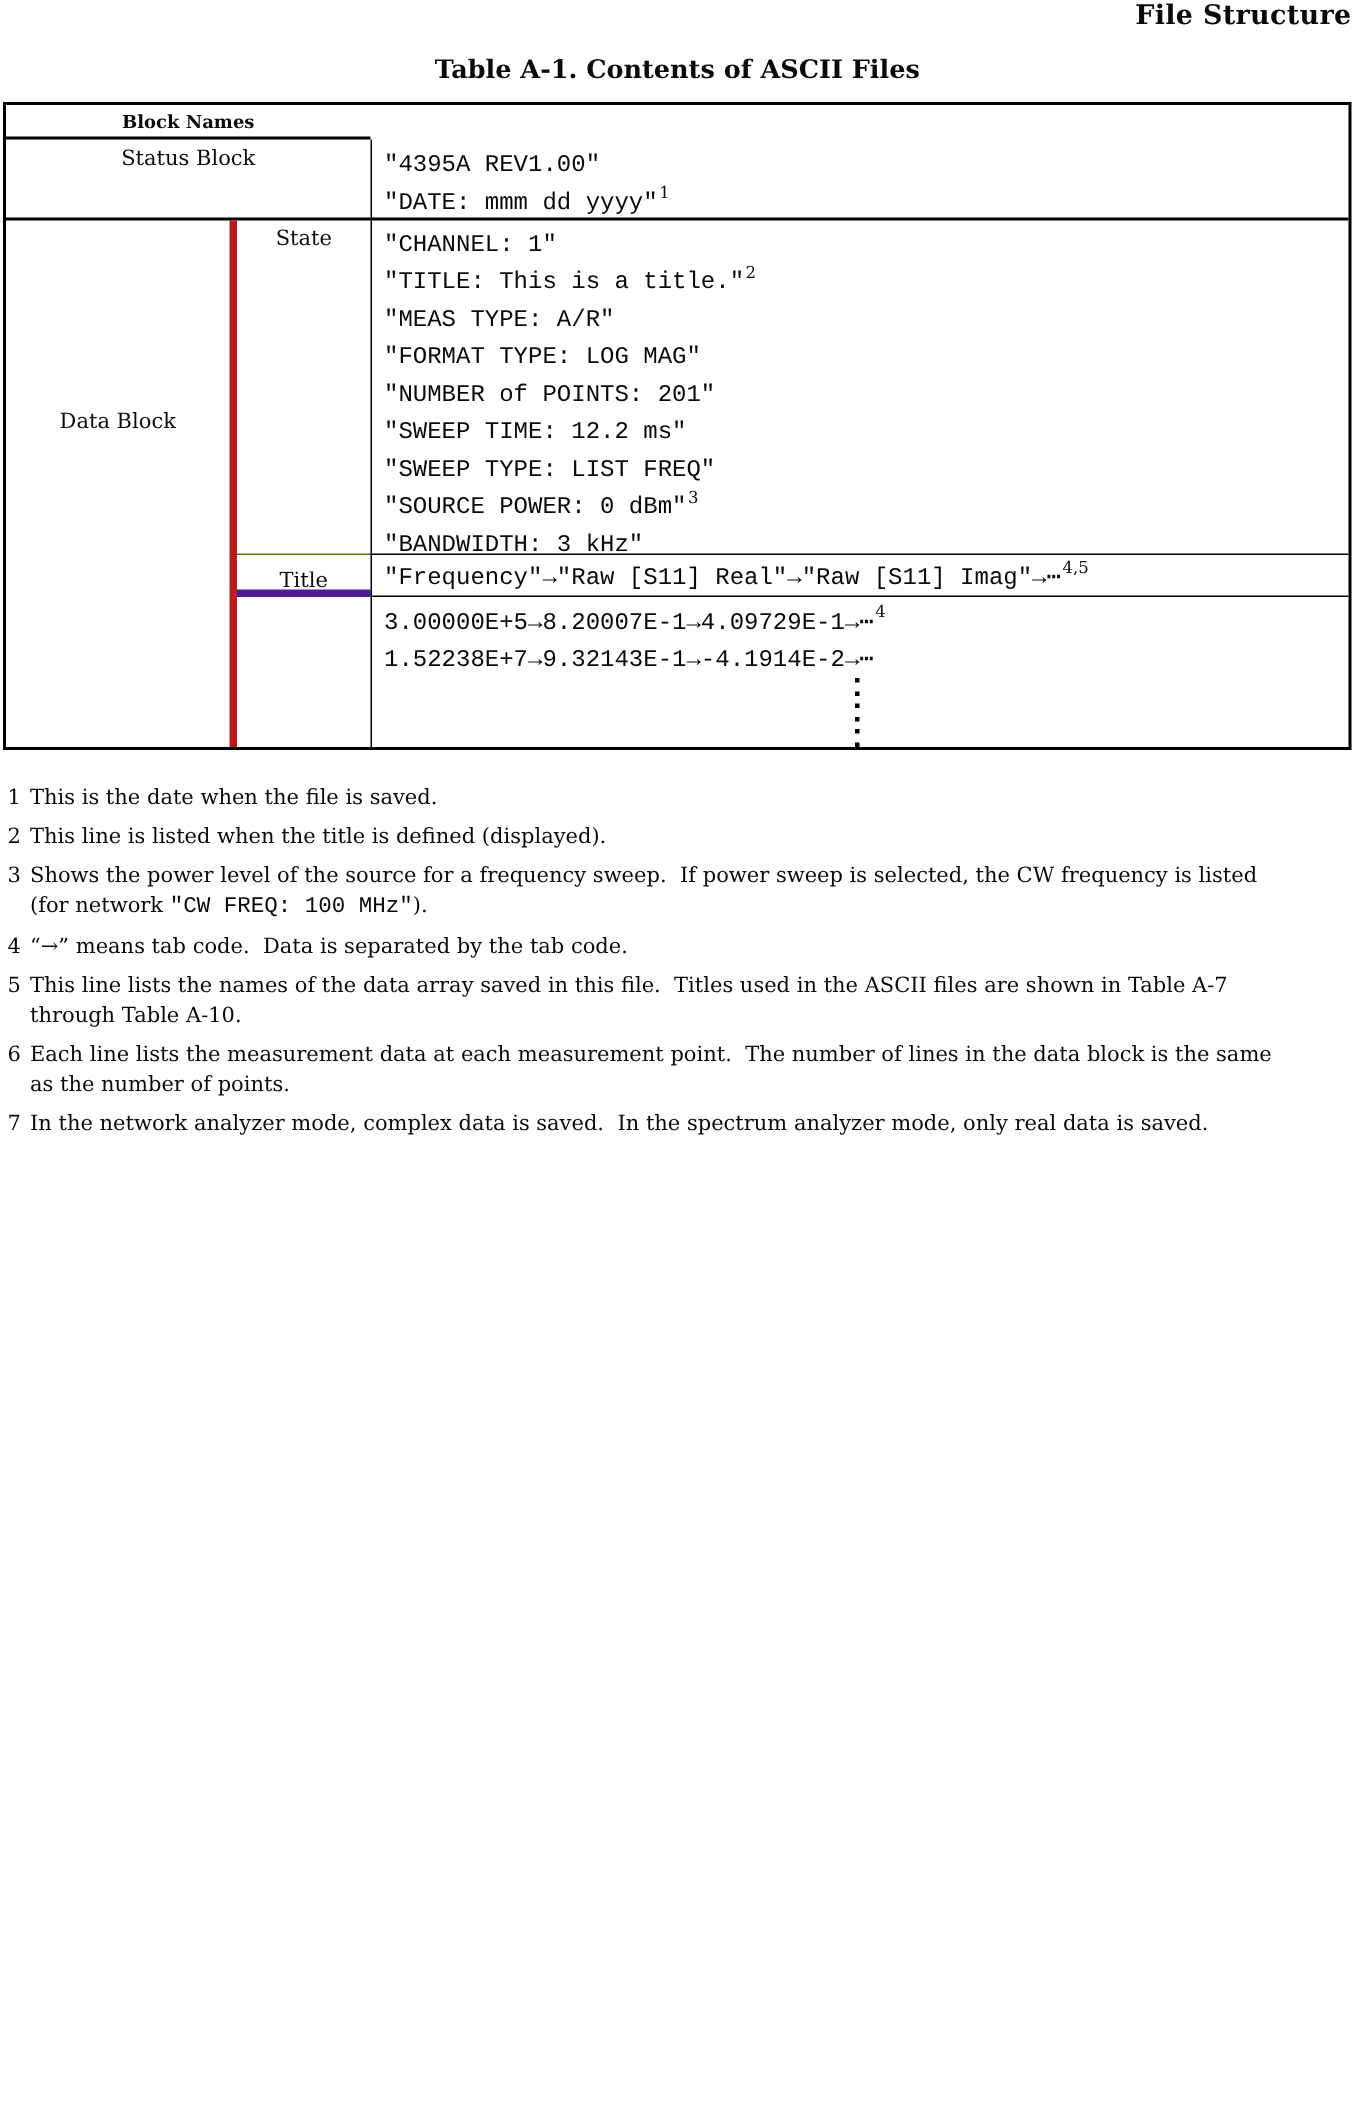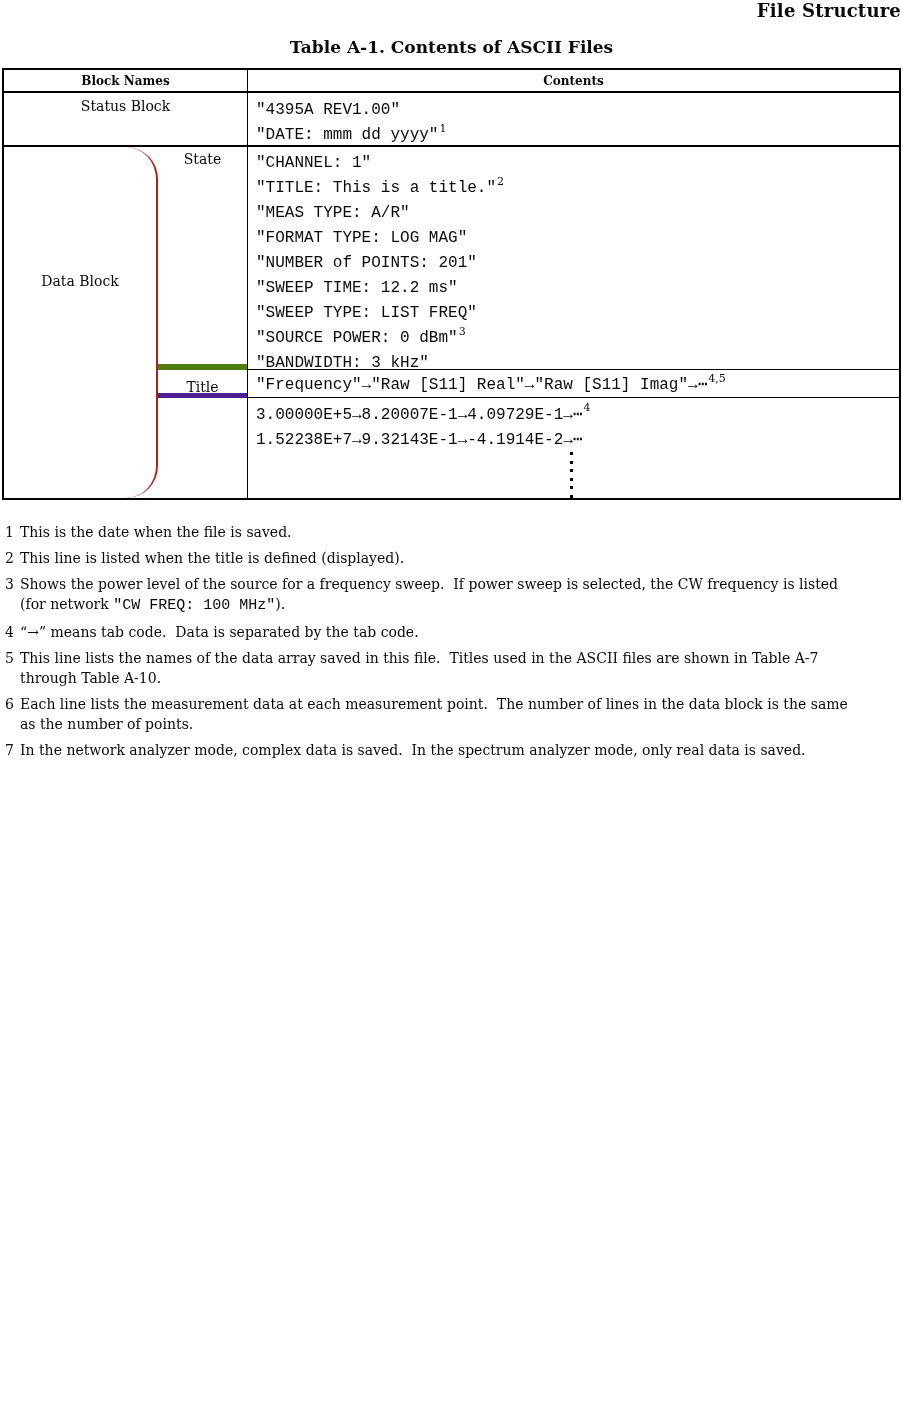--- a/index.html
+++ b/index.html
@@ -13,22 +13,22 @@
   
   .ascii-table{position:absolute;left:2px;top:68px;width:899px;height:432px;
                border:2px solid #000;box-sizing:border-box;display:grid;
                grid-template-columns:154px 89px 1fr;
                grid-template-rows:23px 54px 223px 28px 1fr;}
   .cell{box-sizing:border-box;overflow:hidden;}
   .c-hdr-block{grid-column:1/3;grid-row:1;border-bottom:2px solid #000;}
   .c-hdr-contents{grid-column:3;grid-row:1;border-left:1px solid #000;border-bottom:2px solid #000;}
   .c-status-label{grid-column:1/3;grid-row:2;border-bottom:2px solid #000;text-align:center;padding-top:5px;}
   .c-status-contents{grid-column:3;grid-row:2;border-left:1px solid #000;border-bottom:2px solid #000;padding-top:4px;}
-  .c-datablock{grid-column:1;grid-row:3/6;border-right:2px solid #b91c1c;text-align:center;padding-top:126px;border-radius:32px;}
-  .c-state-label{grid-column:2;grid-row:3;border-bottom:6px solid #4d7c0f;text-align:center;padding-top:4px;}
+  .c-datablock{grid-column:1;grid-row:3/6;border-right:5px solid #b91c1c;text-align:center;padding-top:126px;}
+  .c-state-label{grid-column:2;grid-row:3;border-bottom:1px solid #4d7c0f;text-align:center;padding-top:4px;}
   .c-state-contents{grid-column:3;grid-row:3;border-left:1px solid #000;border-bottom:1px solid #000;padding-top:3px;}
   .c-title-label{grid-column:2;grid-row:4;border-bottom:5px solid #4c1d95;text-align:center;display:flex;align-items:center;justify-content:center;margin-top:11px;}
   .c-title-contents{grid-column:3;grid-row:4;border-left:1px solid #000;border-bottom:1px solid #000;}
   .c-data-label{grid-column:2;grid-row:5;text-align:center;padding-top:3px;}
   .c-data-contents{grid-column:3;grid-row:5;border-left:1px solid #000;padding-top:3px;}
 
   .hdr{display:flex;align-items:center;justify-content:center;font-weight:bold;font-size:12px;text-align:right;}
   .label{font-size:14px;}
   .mono,.line{font-family:"Liberation Mono","DejaVu Sans Mono",monospace;}
   .line{height:25px;display:flex;align-items:center;white-space:pre;padding-left:8px;font-size:16px;}
@@ -53,21 +53,20 @@
 <body>
 
 <div class="page">
 
   <div class="page-header">File Structure</div>
 
   <div class="table-title">Table A-1. Contents of ASCII Files</div>
 
   <div class="ascii-table">
     <div class="cell c-hdr-block hdr">Block Names</div>
-    <div class="cell c-hdr-contents hdr">Contents</div>
 
     <div class="cell c-status-label label">Status Block</div>
     <div class="cell c-status-contents">
       <div>
           <div class="line mono"><span>"4395A REV1.00"</span></div>
           <div class="line mono"><span>"DATE: mmm dd yyyy"</span><span class="sp">1</span></div>
         </div>
     </div>
 
     <div class="cell c-datablock label">Data Block</div>

